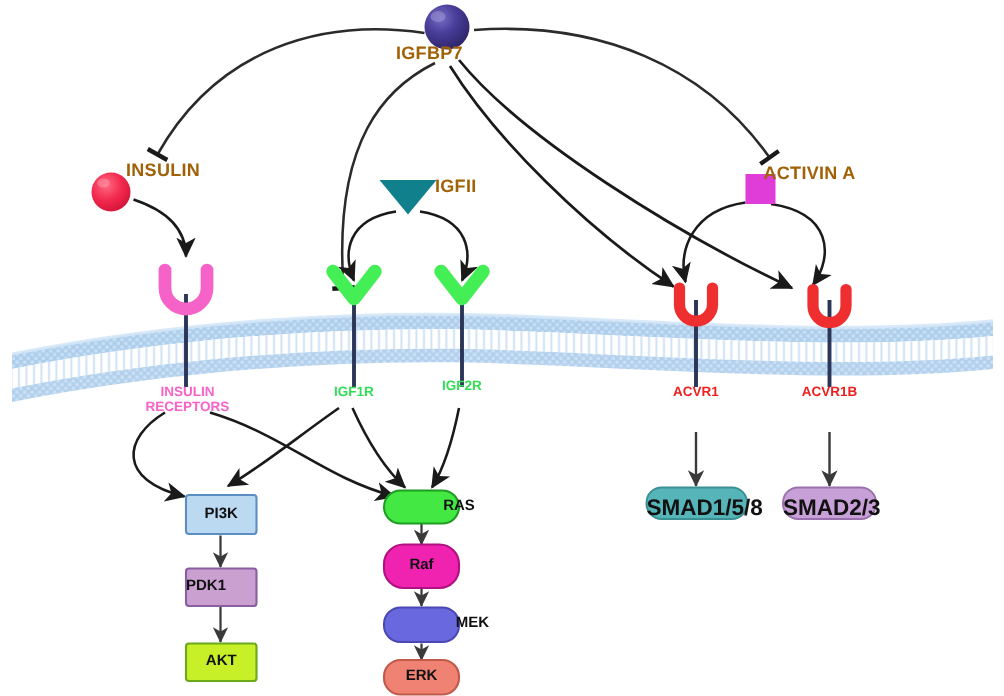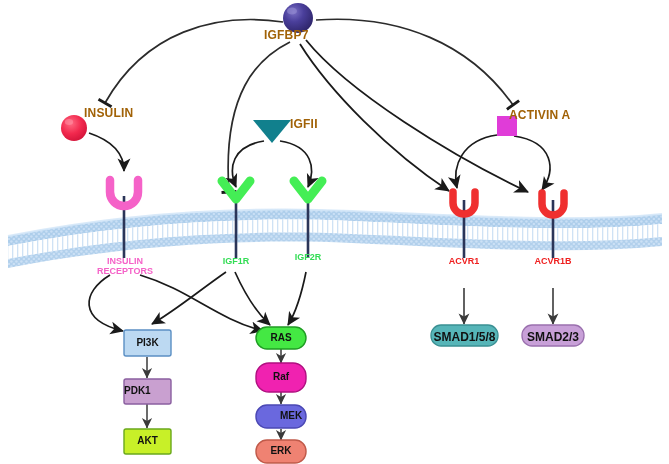--- a/index.html
+++ b/index.html
@@ -3,21 +3,21 @@
 <meta charset="utf-8">
 <style>
   html,body{margin:0;padding:0;background:#ffffff;}
   body{width:669px;height:464px;overflow:hidden;font-family:"Liberation Sans",sans-serif;}
   #stage{position:relative;width:669px;height:464px;background:#ffffff;}
   svg.layer{position:absolute;left:0;top:0;width:669px;height:464px;}
   .lbl{position:absolute;font-family:"Liberation Sans",sans-serif;font-weight:bold;white-space:nowrap;}
   .lig-lbl{font-size:12px;color:#a16207;letter-spacing:.2px;}
   .rec-lbl{font-size:9px;text-align:center;line-height:10px;}
   .node-lbl{font-size:10px;color:#111111;}
-  .pill-lbl{font-size:12px;color:#111111;}
+  .pill-lbl{font-size:15px;color:#111111;}
 </style>
 </head>
 <body>
 
 <div id="stage">
 
   <svg class="layer" viewBox="0 0 669 464">
     <defs>
       <linearGradient id="headGrad" x1="0" y1="0" x2="0" y2="1">
         <stop offset="0" stop-color="#c7dcf3"></stop>
@@ -196,20 +196,20 @@
     <div>RECEPTORS</div>
   </div>
   <div class="lbl rec-lbl" style="left:212px;top:256px;width:48px;color:#33dd55;">IGF1R</div>
   <div class="lbl rec-lbl" style="left:284px;top:252px;width:48px;color:#33dd55;">IGF2R</div>
   <div class="lbl rec-lbl" style="left:438px;top:256px;width:52px;color:#ef2020;">ACVR1</div>
   <div class="lbl rec-lbl" style="left:524px;top:256px;width:58px;color:#ef2020;">ACVR1B</div>
 
   <div class="lbl node-lbl" style="left:124px;top:337px;width:47px;text-align:center;">PI3K</div>
   <div class="lbl node-lbl" style="left:124px;top:385px;width:47px;text-align:left;">PDK1</div>
   <div class="lbl node-lbl" style="left:124px;top:435px;width:47px;text-align:center;">AKT</div>
-  <div class="lbl node-lbl" style="left:256px;top:332px;width:50px;text-align:center;">RAS</div>
+  <div class="lbl node-lbl" style="left:256px;top:332px;width:50px;text-align:center;padding-left:25px;">RAS</div>
   <div class="lbl node-lbl" style="left:256px;top:371px;width:50px;text-align:center;">Raf</div>
-  <div class="lbl node-lbl" style="left:256px;top:410px;width:70px;text-align:center;">MEK</div>
+  <div class="lbl node-lbl" style="left:256px;top:410px;width:70px;text-align:right;">MEK</div>
   <div class="lbl node-lbl" style="left:256px;top:445px;width:50px;text-align:center;">ERK</div>
   <div class="lbl pill-lbl" style="left:431px;top:330px;width:67px;text-align:center;">SMAD1/5/8</div>
   <div class="lbl pill-lbl" style="left:522px;top:330px;width:62px;text-align:center;">SMAD2/3</div>
 
 </div>
 
 </body></html>

